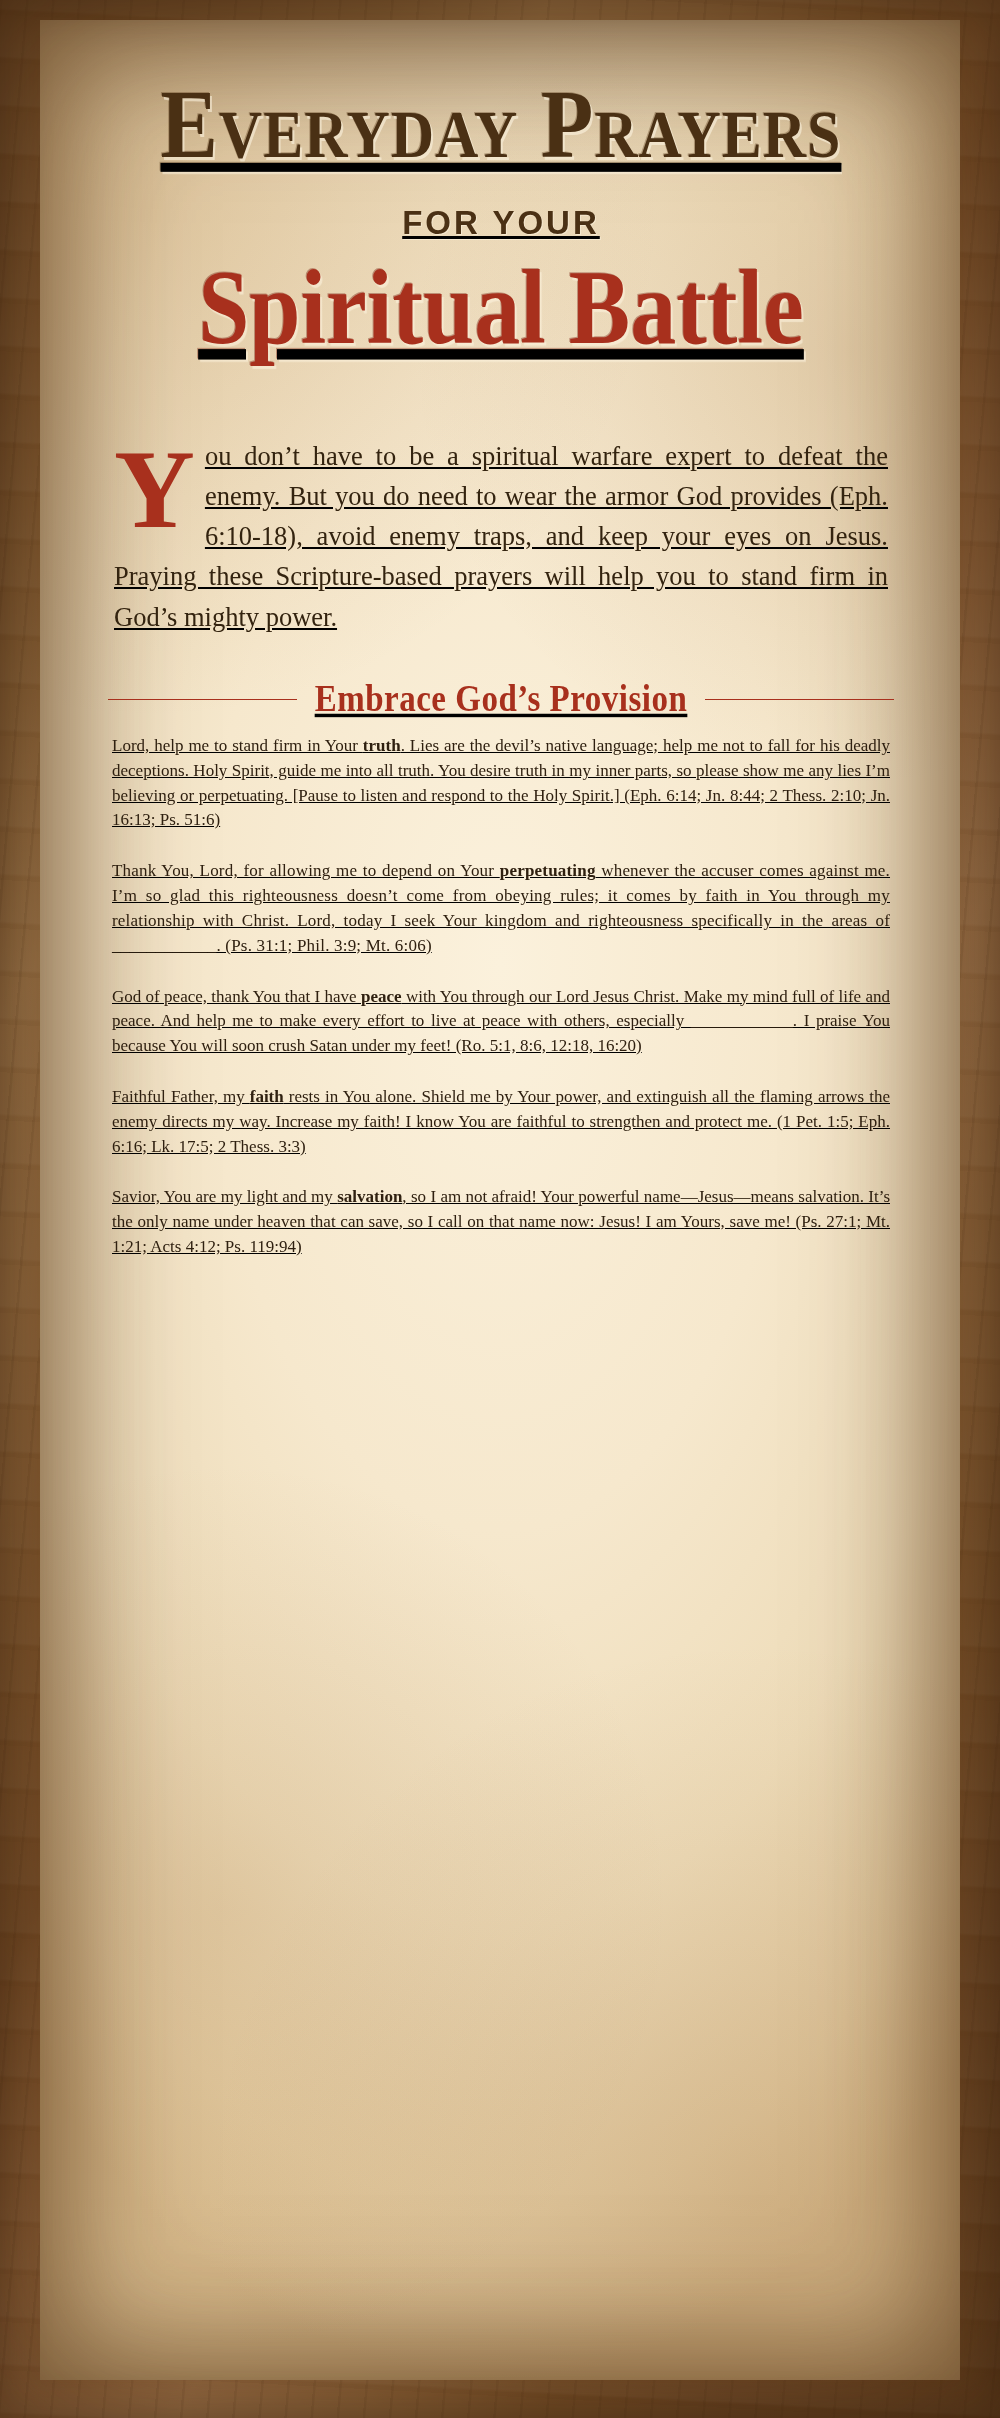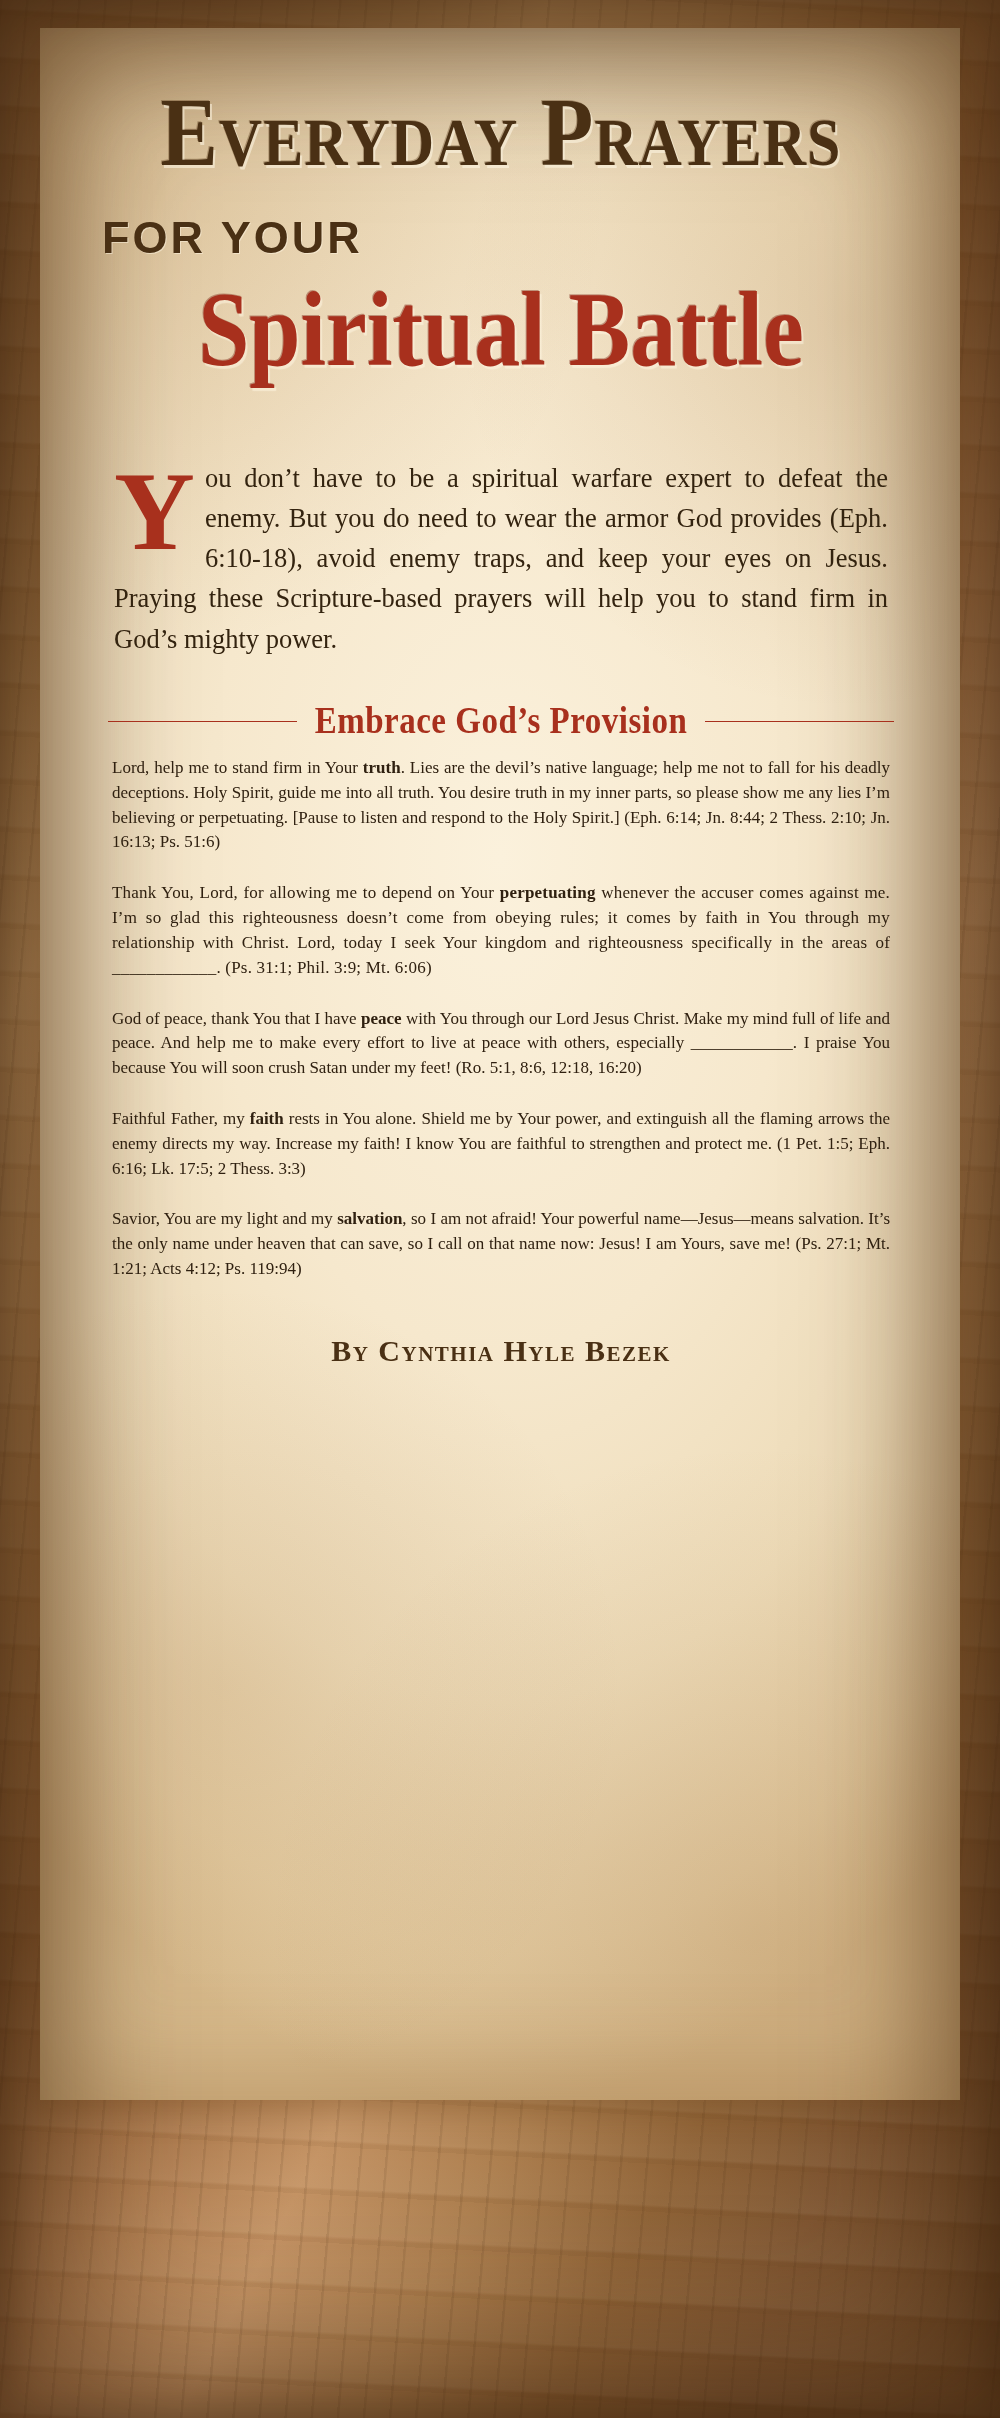--- a/index.html
+++ b/index.html
@@ -32,26 +32,27 @@
   .page:after {
     content: "";
     position: absolute;
     inset: 0;
     box-shadow: inset 0 0 140px 55px rgba(60,32,10,0.55), inset 0 0 40px 8px rgba(40,20,5,0.35);
     pointer-events: none;
   }
   .sheet {
     position: absolute;
     left: 40px;
-    top: 28px;
+    top: 20px;
     width: 920px;
-    height: 2072px;
+    height: 2360px;
     background:
       radial-gradient(ellipse 80% 60% at 50% 40%, #fbf1dc 0%, #f6e8cd 40%, #eedcb9 68%, #e3cba1 88%, #d8bb8d 100%);
     box-shadow: 0 0 28px 10px rgba(110,70,30,0.35);
+    text-decoration: underline;
   }
   .sheet:before {
     content: "";
     position: absolute;
     inset: 0;
     background:
       radial-gradient(circle at 12% 8%, rgba(160,110,55,0.20) 0%, rgba(160,110,55,0) 22%),
       radial-gradient(circle at 88% 14%, rgba(150,100,50,0.16) 0%, rgba(150,100,50,0) 20%),
       radial-gradient(circle at 78% 92%, rgba(150,100,50,0.18) 0%, rgba(150,100,50,0) 24%),
       radial-gradient(circle at 20% 80%, rgba(150,100,50,0.14) 0%, rgba(150,100,50,0) 22%);
@@ -79,24 +80,24 @@
     line-height: 0.95;
     letter-spacing: 1px;
     color: #4a3014;
     margin: 6px 0 0 0;
     text-shadow: 2px 2px 0 rgba(255,248,230,0.55), -1px -1px 0 rgba(90,58,25,0.35);
     font-variant: small-caps;
     transform: scaleY(1.12);
     transform-origin: center top;
   }
   .title-sub {
-    text-align: left;
+    text-align: center;
     font-family: "Liberation Sans", sans-serif;
     font-weight: bold;
-    font-size: 45px;
+    font-size: 33px;
     letter-spacing: 3px;
     color: #4a3014;
     margin: 42px 0 0 0;
     text-transform: uppercase;
     text-shadow: 1px 1px 0 rgba(255,248,230,0.5);
   }
   .title-accent {
     text-align: center;
     font-family: "Liberation Serif", serif;
     font-weight: bold;
@@ -209,17 +210,16 @@
       </p>
 
       <p class="para">
         <span>Faithful Father, my </span><b>faith</b><span> rests in You alone. Shield me by Your power, and extinguish all the flaming arrows the enemy directs my way. Increase my faith! I know You are faithful to strengthen and protect me. (1 Pet. 1:5; Eph. 6:16; Lk. 17:5; 2 Thess. 3:3)</span>
       </p>
 
       <p class="para">
         <span>Savior, You are my light and my </span><b>salvation</b><span>, so I am not afraid! Your powerful name—Jesus—means salvation. It’s the only name under heaven that can save, so I call on that name now: Jesus! I am Yours, save me! (Ps. 27:1; Mt. 1:21; Acts 4:12; Ps. 119:94)</span>
       </p>
 
-      <div class="byline">By Cynthia Hyle Bezek</div>
 
     </div>
   </div>
 </div>
 
 </body></html>

